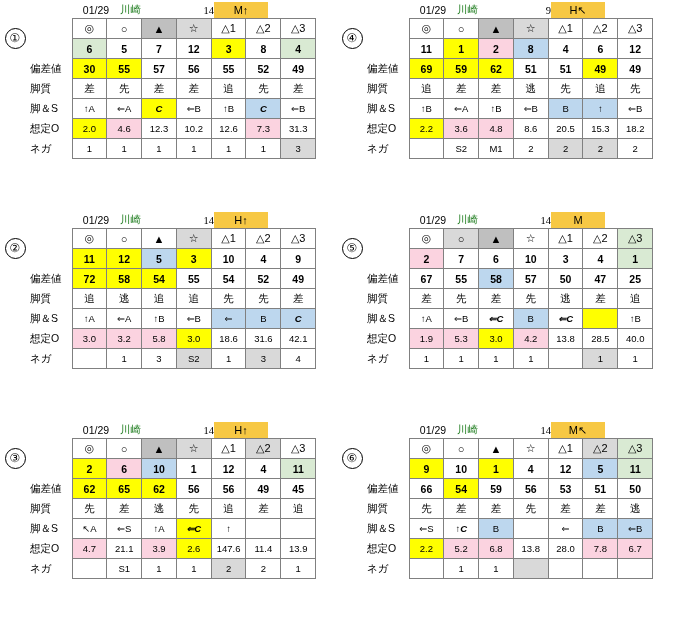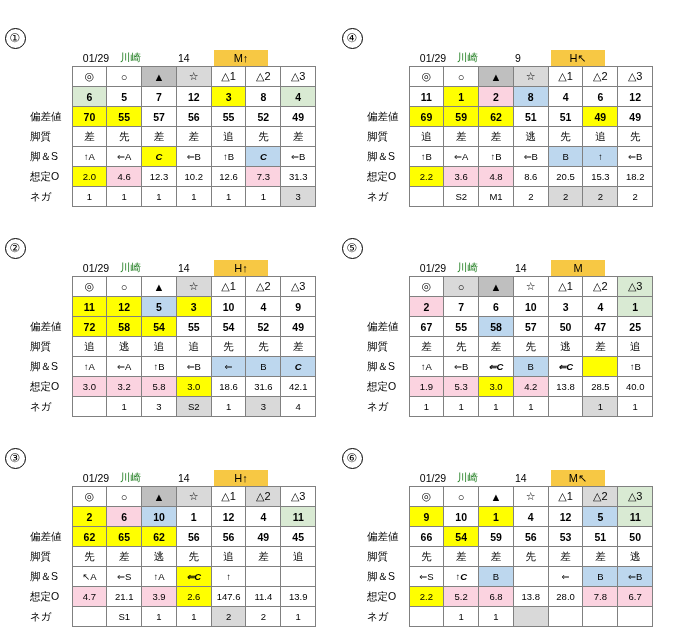--- a/index.html
+++ b/index.html
@@ -37,25 +37,24 @@
     font-size:12px;
   }
   .tblwrap{flex:1;}
   
   .hdr{
     display:flex;
     height:16px;
     align-items:center;
     font-size:10.5px;
     margin-left:42px;
-    margin-top:48px;
   }
   .hdr .date{width:48px;text-align:center;}
   .hdr .place{width:58px;text-align:left;color:#1a7a1a;}
-  .hdr .race{width:36px;text-align:left;}
+  .hdr .race{width:36px;text-align:right;font-family:Liberation Serif, serif;}
   .hdr .mark{
     width:54px;text-align:center;
     background:#f7c844;
     height:16px;line-height:16px;
     font-size:11px;
   }
   table{
     border-collapse:collapse;
     table-layout:fixed;
     width:286px;
@@ -134,21 +133,21 @@
                 <td class="c-green b">6</td>
                 <td class="c-white b">5</td>
                 <td class="c-white b">7</td>
                 <td class="c-white b">12</td>
                 <td class="c-yellow b">3</td>
                 <td class="c-white b">8</td>
                 <td class="c-green b">4</td>
               </tr>
               <tr>
                 <td class="lbl">偏差値</td>
-                <td class="c-yellow b">70</td>
+                <td class="c-yellow b">30</td>
                 <td class="c-yellow b">55</td>
                 <td class="c-white b">57</td>
                 <td class="c-white b">56</td>
                 <td class="c-white b">55</td>
                 <td class="c-white b">52</td>
                 <td class="c-white b">49</td>
               </tr>
               <tr>
                 <td class="lbl">脚質</td>
                 <td class="c-white">差</td>

